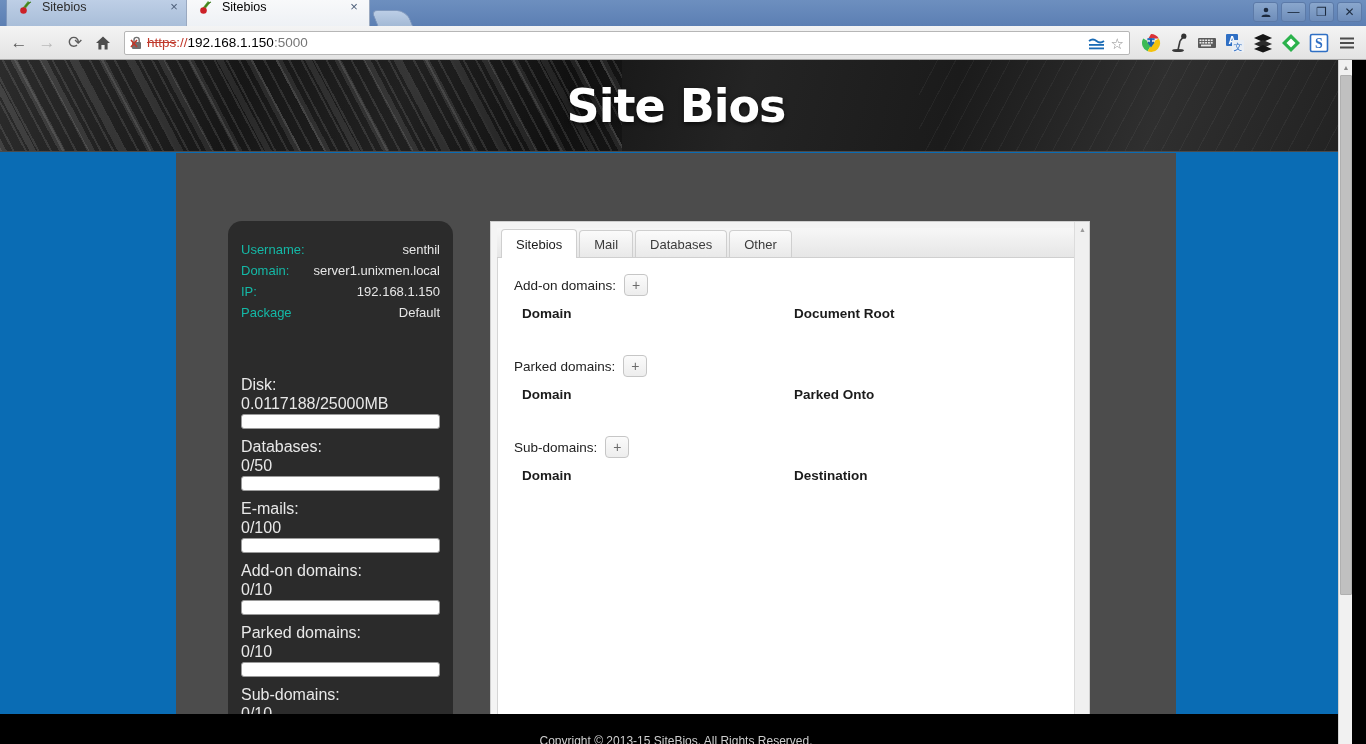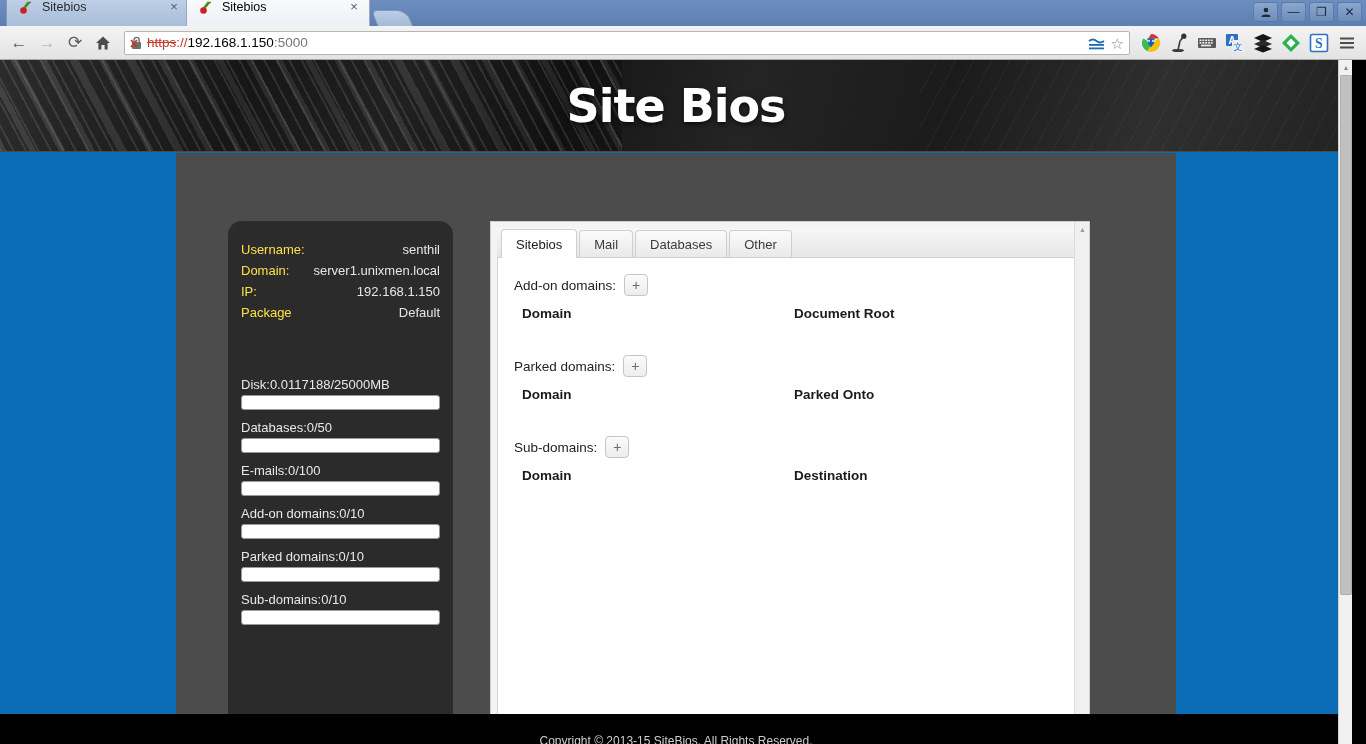--- a/index.html
+++ b/index.html
@@ -247,30 +247,31 @@
     color: #e8e8e8;
     font-size: 13px;
     padding: 18px 13px 0 13px;
   }
   .info-row {
     display: flex;
     justify-content: space-between;
     line-height: 21px;
     white-space: nowrap;
   }
-  .info-row .k { color: #fde047; }
+  .info-row .k { color: #14b8a6; }
   .info-row .v { color: #e6e6e6; }
 
   .meters { margin-top: 52px; }
   .meter { margin-bottom: 8px; }
   .meter-head {
     display: flex;
-    font-size: 13px;
+    font-size: 16px;
     line-height: 19px;
     white-space: nowrap;
+    flex-direction: column;
   }
   .meter-bar {
     height: 15px;
     background: #ffffff;
     border: 1px solid #9a9a9a;
     border-radius: 3px;
     margin-top: 1px;
     overflow: hidden;
   }
   .meter-bar .fill {

